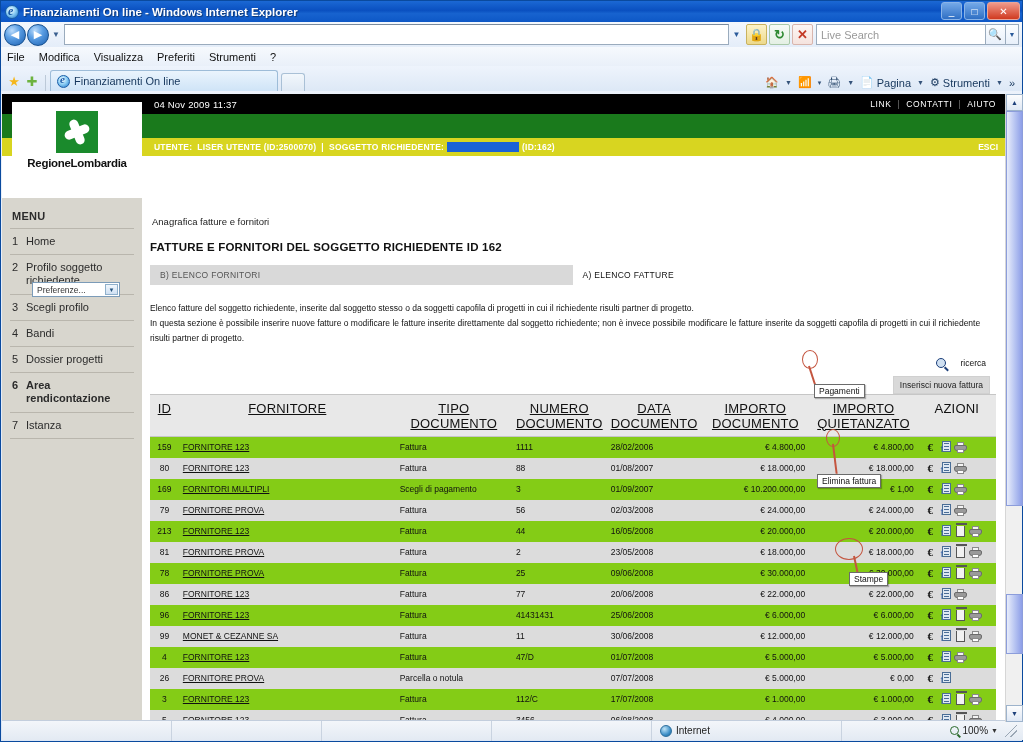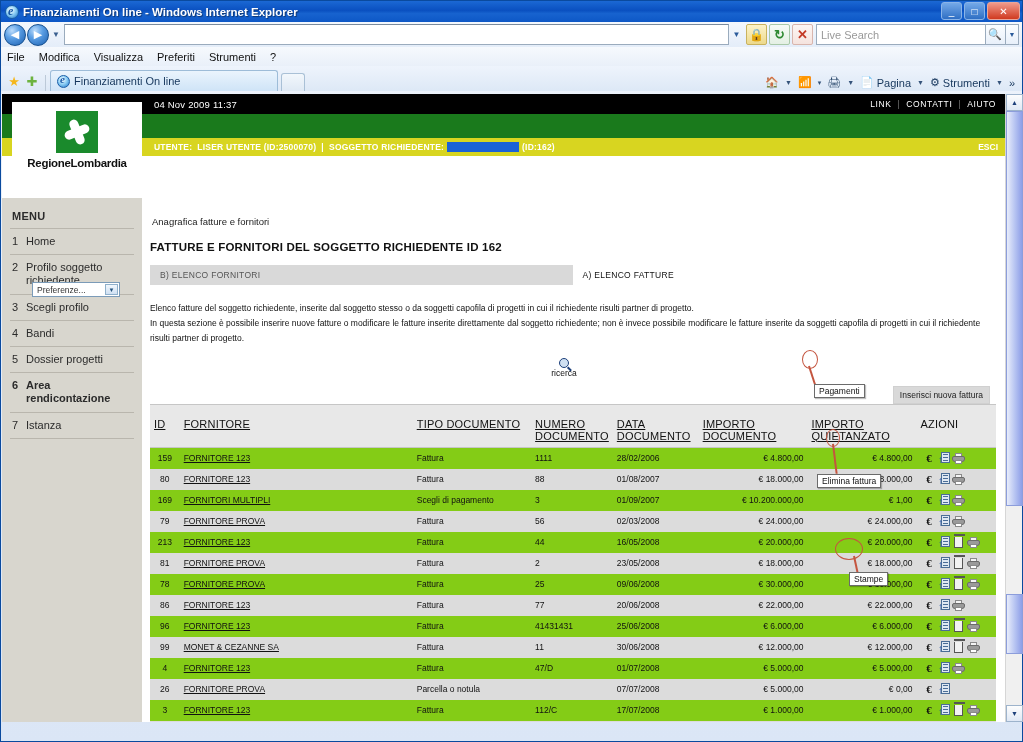--- a/index.html
+++ b/index.html
@@ -211,40 +211,40 @@
   .breadcrumb{ font-size:9.5px; color:#222; padding:10px 0 0 10px; }
   .pagetitle{ font-size:11.5px; font-weight:bold; color:#111; padding:14px 0 0 8px; letter-spacing:.2px;}
   .tabsrow{ display:flex; margin:12px 0 0 8px; width:845px; height:20px;}
   .subtab{ flex:1 1 0; font-size:8.5px; display:flex; align-items:center; padding-left:10px;
     color:#111; letter-spacing:.3px; }
   .subtab.inactive{ background:#d9d9d9; color:#555; }
   .intro{ font-size:8.5px; color:#111; line-height:1.75; padding:16px 12px 0 8px;
     max-width:862px;}
 
   .ricerca{ display:flex; align-items:center; justify-content:flex-end;
-    margin:12px 20px 0 0; font-size:8.5px; color:#111; gap:0;flex-direction:column;}
+    margin:12px 20px 0 0; font-size:8.5px; color:#111; gap:14px;}
   .magnifier{
     width:10px;height:10px;border:1.6px solid #1c3f7a; border-radius:50%;
     position:relative; display:inline-block; background:#cfe0f2;
   }
   .magnifier:after{ content:""; position:absolute; right:-4px; bottom:-3px;
     width:5px;height:1.8px;background:#1c3f7a; transform:rotate(45deg); }
 
   .insbtn{
     margin:8px 16px 0 0; float:right;
     background:#d9d9d9; font-size:8.5px; color:#222;
     padding:3px 6px; border:1px solid #d0d0d0;
   }
 
   
   table.grid{ width:846px; margin:0 0 0 8px; border-collapse:collapse; font-size:8.5px;
     clear:both;}
   table.grid thead th{
-    background:#e8e8e8; text-align:left; font-weight:normal; color:#111;
-    padding:13px 4px 5px 4px; vertical-align:top; font-size:11px; letter-spacing:.2px;
+    background:#e8e8e8; text-align:center; font-weight:normal; color:#111;
+    padding:6px 4px 5px 4px; vertical-align:top; font-size:13px; letter-spacing:.2px;
     border-top:1px solid #c6c6c6; border-bottom:1px solid #c6c6c6;
   }
   table.grid thead th u{ text-decoration:underline; }
   table.grid td{ padding:4px 4px; color:#111; }
   tr.odd td{ background:#84cc16; }
   tr.even td{ background:#dcdcdc; }
   td.c-id{ width:30px; text-align:center; }
   td.c-forn{ width:240px; }
   td.c-forn a{ color:#111; text-decoration:underline; }
   td.c-tipo{ width:120px; }
@@ -928,14 +928,30 @@
     <div class="tooltip" style="left:847px;top:478px;">Stampe</div>
   </div>
 
   <div class="pagescroll">
     <div class="sb-arrow">▲</div>
     <div class="sb-thumb" style="top:17px;height:395px;"></div>
     <div class="sb-thumb" style="top:500px;height:60px;"></div>
     <div class="sb-arrow" style="position:absolute;bottom:0;">▼</div>
   </div>
 
+  <div class="statusbar">
+    <div class="st-cell" style="width:170px;"></div>
+    <div class="st-cell" style="width:150px;"></div>
+    <div class="st-cell" style="width:170px;"></div>
+    <div class="st-cell" style="width:160px;"></div>
+    <div class="st-cell st-zone" style="width:190px;">
+      <span class="globe"></span>
+      <span>Internet</span>
+    </div>
+    <div class="zoomwrap">
+      <span class="zmag"></span>
+      <span>100%</span>
+      <span class="zcaret">▼</span>
+      <span class="grip"></span>
+    </div>
+  </div>
 
 </div>
 
 </body></html>

